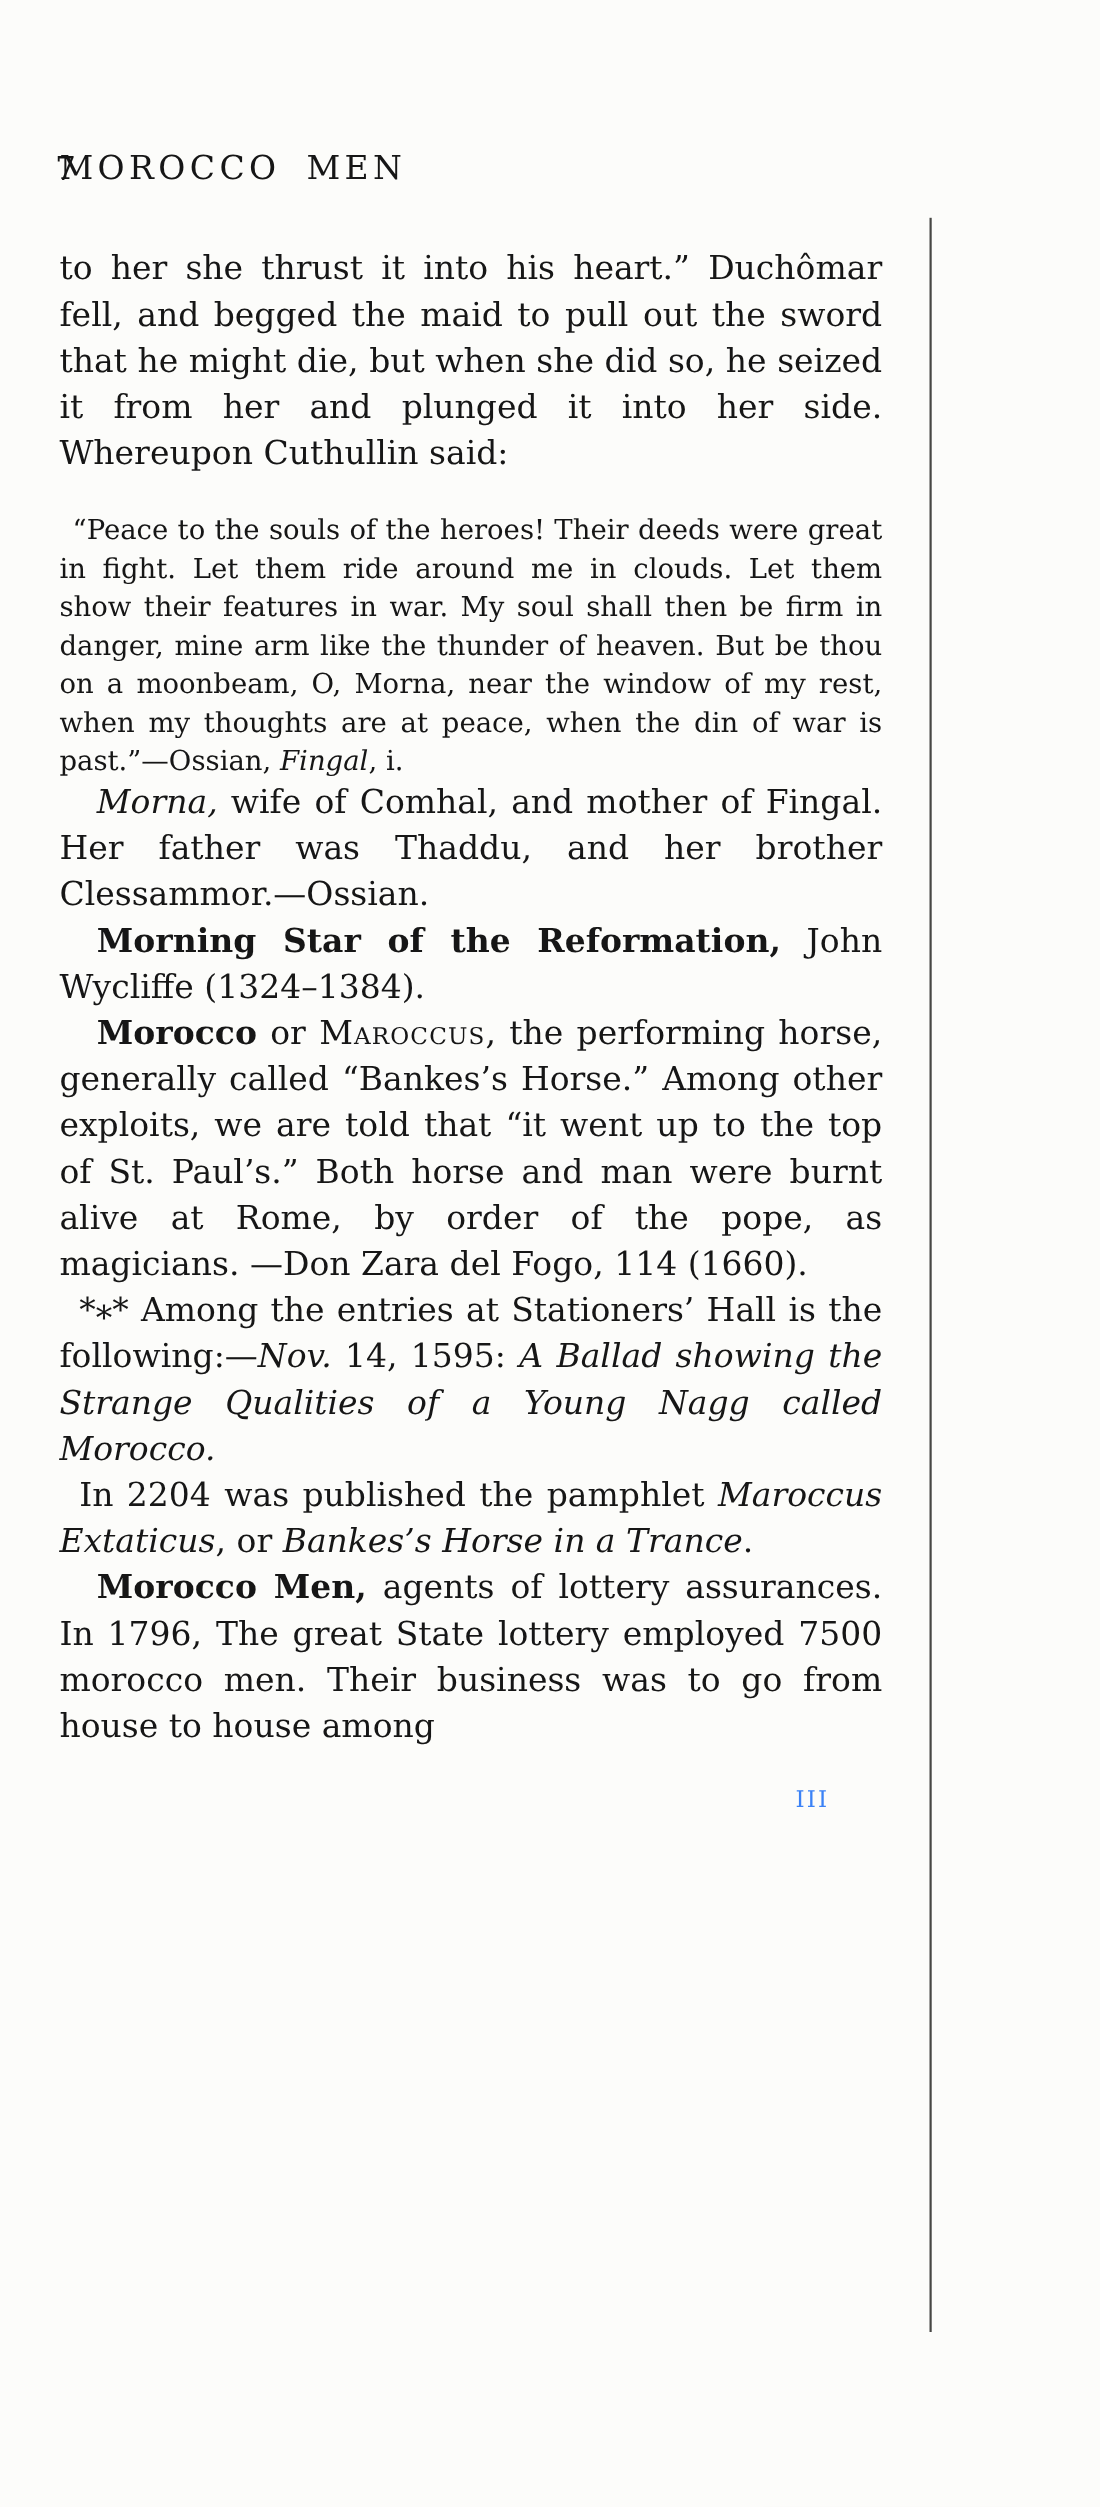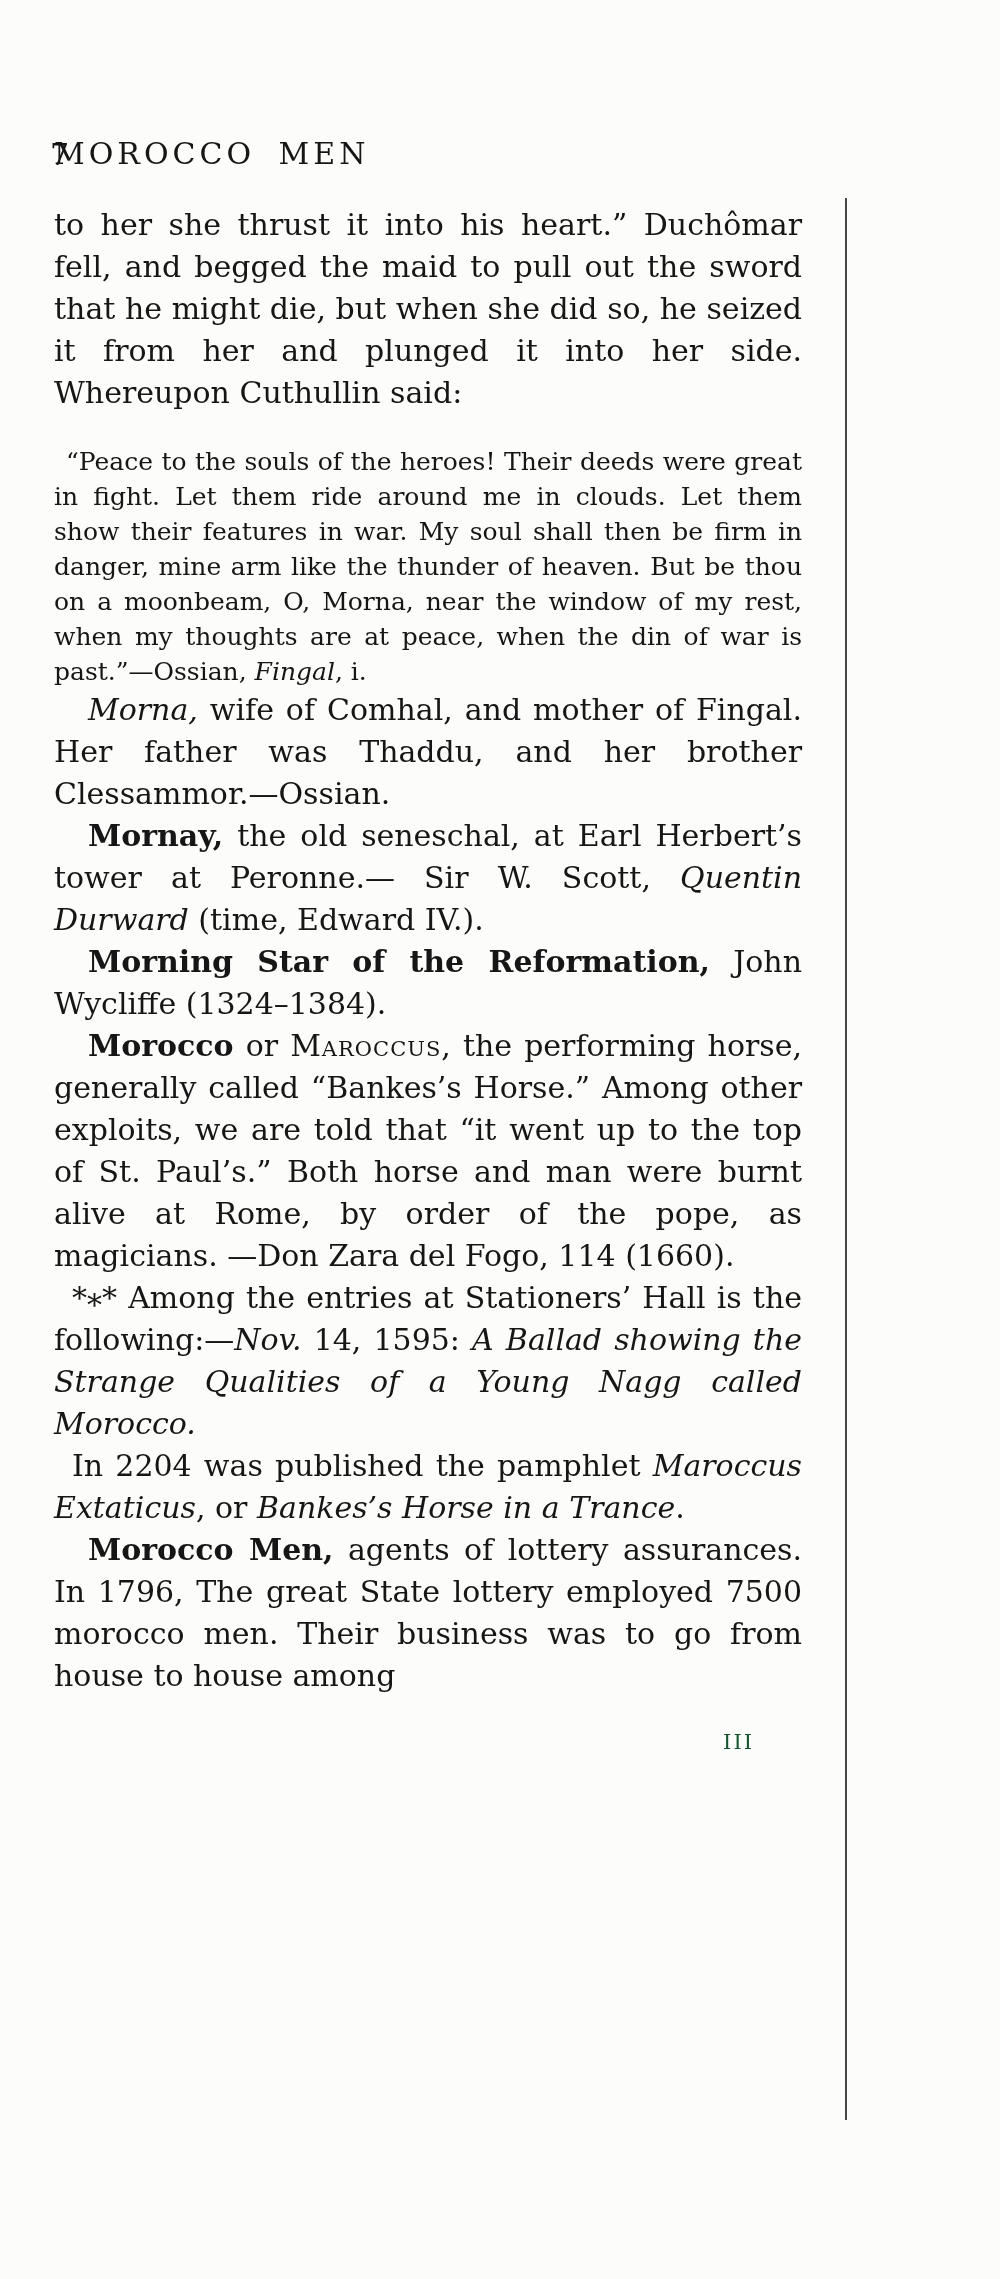--- a/index.html
+++ b/index.html
@@ -44,21 +44,21 @@
     position: absolute;
     left: 845px;
     top: 198px;
     width: 2px;
     height: 1922px;
     background: #474744;
   }
   .text-col {
     position: absolute;
     left: 54px;
-    top: 204px;
+    top: 224px;
     width: 748px;
     font-size: 30px;
     line-height: 42px;
     text-align: justify;
   }
   .text-col p {
     margin: 0;
   }
   p.quote {
     font-size: 25px;
@@ -72,21 +72,21 @@
   p.cont {
     margin-top: 0;
     text-indent: 18px;
   }
   .signature {
     margin-top: 24px;
     text-align: right;
     padding-right: 48px;
     font-size: 21px;
     letter-spacing: 2px;
-    color: #14532d;
+    color: #3b82f6;
   }
   
   .run-n { }
   .run-b { font-weight: 700; }
   .run-i { font-style: italic; }
   .run-sc { font-variant: small-caps; letter-spacing: 1px; }
   .run-ast-hi { }
   .run-ast-lo { position: relative; top: 7px; }
 </style>
 </head>
@@ -101,21 +101,20 @@
   <div class="column-rule"></div>
 
   <article class="text-col">
 
     <p class="body"><span class="run-n">to her she thrust it into his heart.”  Duchômar fell, and begged the maid to pull out the sword that he might die, but when she did so, he seized it from her and plunged it into her side.  Whereupon Cuthullin said:</span></p>
 
     <p class="quote"><span class="run-n">“Peace to the souls of the heroes!  Their deeds were great in fight.  Let them ride around me in clouds.  Let them show their features in war.  My soul shall then be firm in danger, mine arm like the thunder of heaven.  But be thou on a moonbeam, O, Morna, near the window of my rest, when my thoughts are at peace, when the din of war is past.”—Ossian, </span><span class="run-i">Fingal</span><span class="run-n">, i.</span></p>
 
     <p class="entry"><span class="run-i">Morna,</span><span class="run-n"> wife of Comhal, and mother of Fingal.  Her father was Thaddu, and her brother Clessammor.—Ossian.</span></p>
 
-    <p class="entry"><span class="run-b">Mornay,</span><span class="run-n"> the old seneschal, at Earl Herbert’s tower at Peronne.— Sir W. Scott, </span><span class="run-i">Quentin Durward</span><span class="run-n"> (time, Edward IV.).</span></p>
 
     <p class="entry"><span class="run-b">Morning Star of the Reformation,</span><span class="run-n"> John Wycliffe (1324–1384).</span></p>
 
     <p class="entry"><span class="run-b">Morocco</span><span class="run-n"> or </span><span class="run-sc">Maroccus</span><span class="run-n">, the performing horse, generally called “Bankes’s Horse.”  Among other exploits, we are told that “it went up to the top of St. Paul’s.”  Both horse and man were burnt alive at Rome, by order of the pope, as magicians. —Don Zara del Fogo, 114 (1660).</span></p>
 
     <p class="cont"><span class="run-ast-hi">*</span><span class="run-ast-lo">*</span><span class="run-ast-hi">*</span><span class="run-n"> Among the entries at Stationers’ Hall is the following:—</span><span class="run-i">Nov.</span><span class="run-n"> 14, 1595:  </span><span class="run-i">A Ballad showing the Strange Qualities of a Young Nagg called Morocco.</span></p>
 
     <p class="cont"><span class="run-n">In 2204 was published the pamphlet </span><span class="run-i">Maroccus Extaticus</span><span class="run-n">, or </span><span class="run-i">Bankes’s Horse in a Trance</span><span class="run-n">.</span></p>
 
     <p class="entry"><span class="run-b">Morocco Men,</span><span class="run-n"> agents of lottery assurances.  In 1796, The great State lottery employed 7500 morocco men.  Their business was to go from house to house among</span></p>

